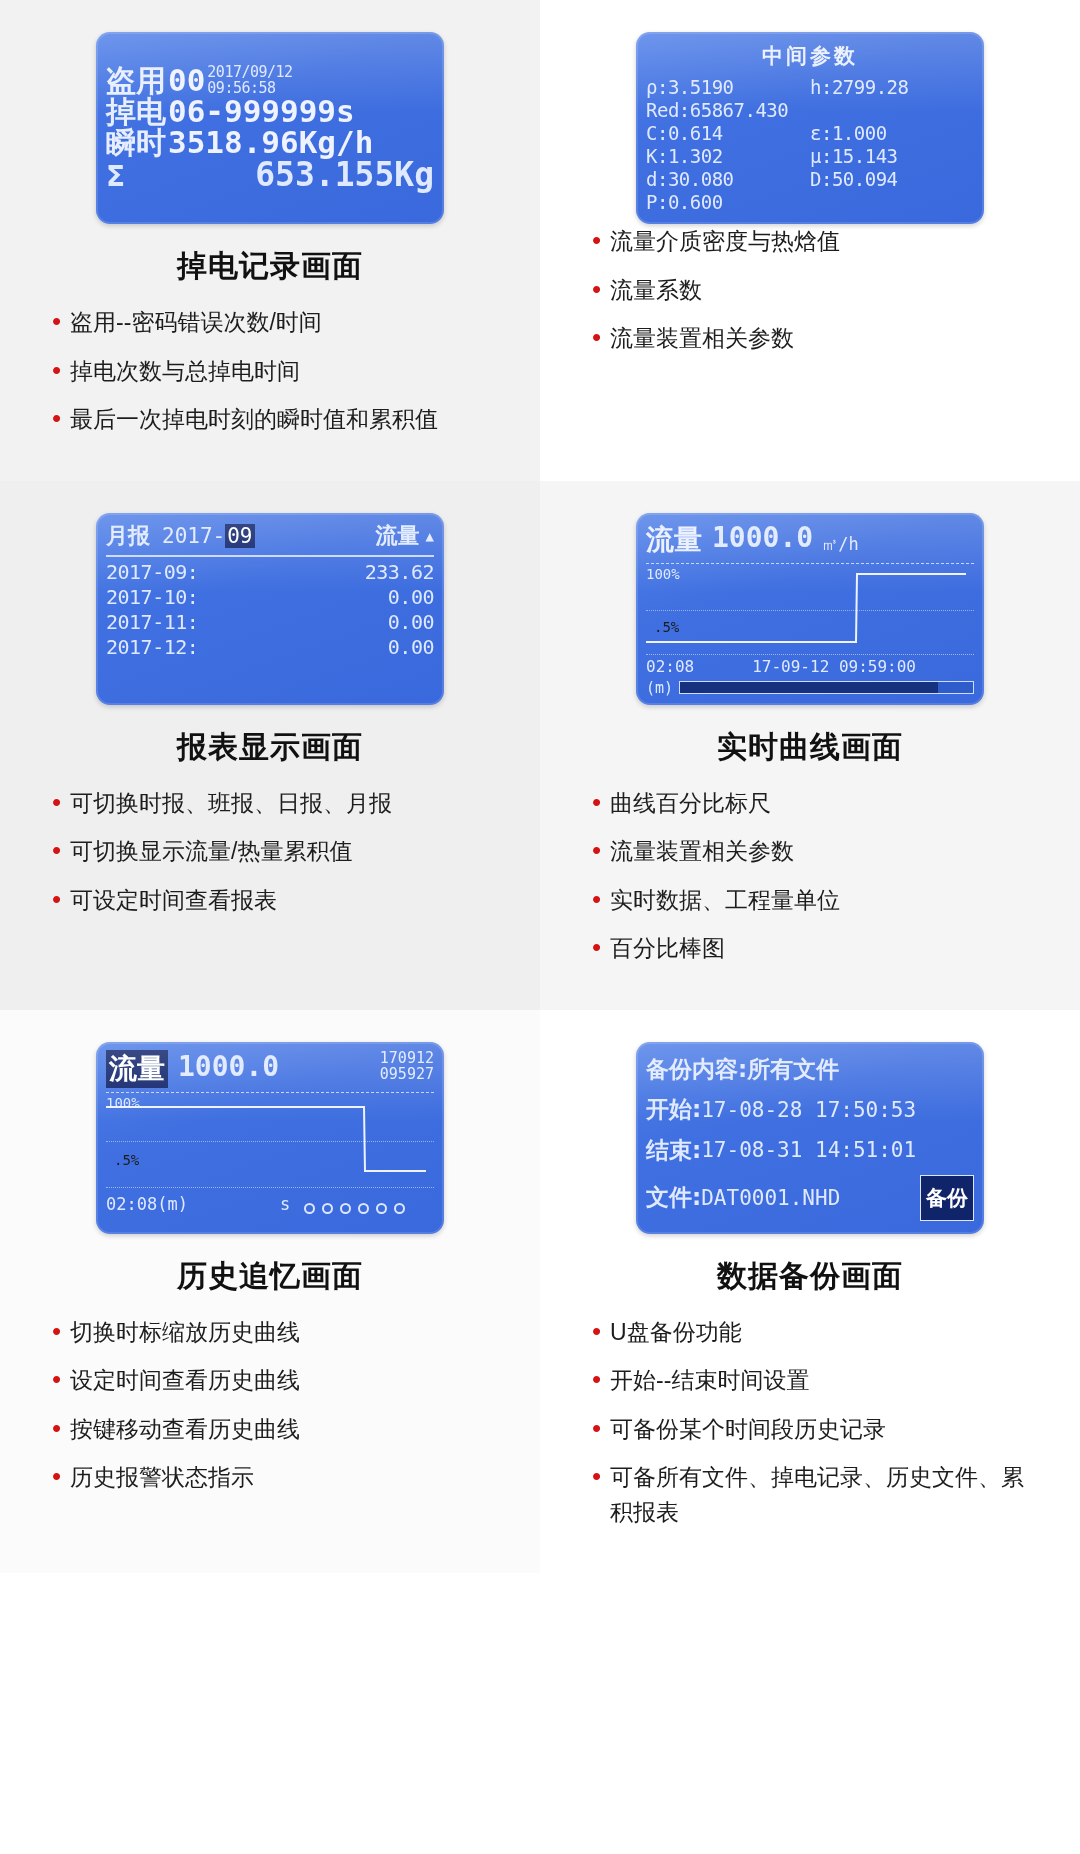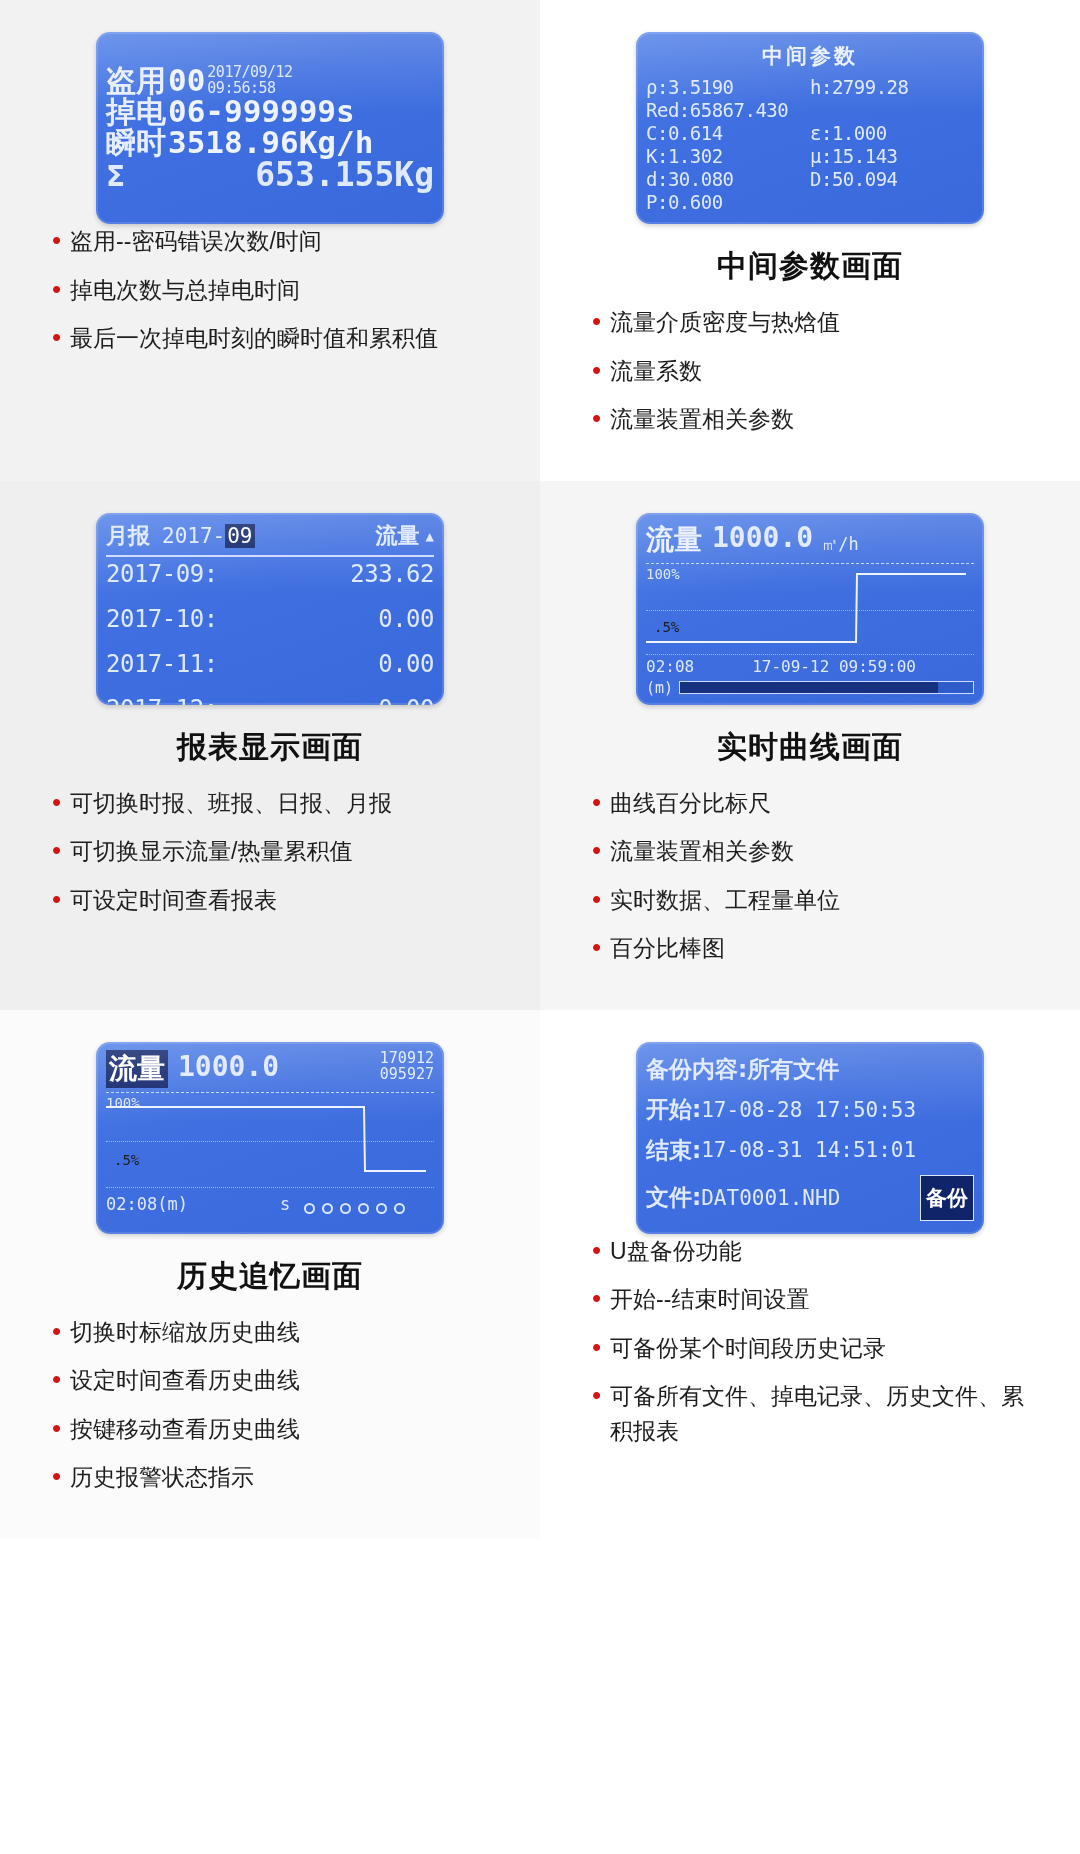--- a/index.html
+++ b/index.html
@@ -72,21 +72,21 @@
 
   
   .s3 { height: 100%; display: flex; flex-direction: column; }
   .s3head { display: flex; align-items: center; font-size: 21px; letter-spacing: 0px; }
   .s3head .cn { font-family: "DejaVu Sans", sans-serif; font-weight: 700; font-size: 22px; }
   .s3head .yr { margin-left: 12px; }
   .s3hl { background: #10256b; color: #ffffff; padding: 0 2px; }
   .s3head .mode { margin-left: auto; font-family: "DejaVu Sans", sans-serif; font-weight: 700; font-size: 22px; }
   .s3head .arrow { margin-left: 6px; font-size: 14px; }
   .s3sep { border-top: 2px solid #c9d8ff; margin: 4px 0 3px 0; }
-  .s3rows { display: flex; flex-direction: column; gap: 17px; font-size: 24px; }
+  .s3rows { display: flex; flex-direction: column; gap: 1px; font-size: 20px; }
   .s3r { display: flex; justify-content: space-between; letter-spacing: -0.5px; }
 
   
   .s4 { height: 100%; display: flex; flex-direction: column; }
   .s4head { display: flex; align-items: flex-start; }
   .s4head .cn { font-family: "DejaVu Sans", sans-serif; font-weight: 700; font-size: 28px; color: #e9efff; }
   .s4head .cn.inv { background: #12266d; color: #ffffff; padding: 0 3px; }
   .s4head .v { font-size: 28px; font-weight: 700; margin-left: 10px; }
   .s4head .u { font-size: 17px; margin-left: 8px; align-self: flex-end; padding-bottom: 3px; }
   .s4head .stamp { margin-left: auto; display: flex; flex-direction: column; font-size: 15px; line-height: 1.1; text-align: right; }
@@ -178,20 +178,21 @@
             <span class="s1label">瞬时</span>
             <span class="s1val">3518.96Kg/h</span>
           </div>
           <div class="s1row right">
             <span class="s1sigma">Σ</span>
             <span class="s1total">653.155Kg</span>
           </div>
         </div>
       </div>
     </div>
+    <div class="cap">掉电记录画面</div>
     <div class="bullets">
       <div class="b">
         <span class="dot">•</span>
         <span class="txt">盗用--密码错误次数/时间</span>
       </div>
       <div class="b">
         <span class="dot">•</span>
         <span class="txt">掉电次数与总掉电时间</span>
       </div>
       <div class="b">
@@ -227,21 +228,20 @@
               <span class="s2c">d:30.080</span>
               <span class="s2c">D:50.094</span>
             </div>
             <div class="s2r">
               <span class="s2full">P:0.600</span>
             </div>
           </div>
         </div>
       </div>
     </div>
-    <div class="cap">中间参数画面</div>
     <div class="bullets">
       <div class="b">
         <span class="dot">•</span>
         <span class="txt">流量介质密度与热焓值</span>
       </div>
       <div class="b">
         <span class="dot">•</span>
         <span class="txt">流量系数</span>
       </div>
       <div class="b">
@@ -429,20 +429,21 @@
             <span>17-08-31 14:51:01</span>
           </div>
           <div class="s6r">
             <span class="cn">文件:</span>
             <span>DAT0001.NHD</span>
             <span class="s6btn">备份</span>
           </div>
         </div>
       </div>
     </div>
+    <div class="cap">数据备份画面</div>
     <div class="bullets">
       <div class="b">
         <span class="dot">•</span>
         <span class="txt">U盘备份功能</span>
       </div>
       <div class="b">
         <span class="dot">•</span>
         <span class="txt">开始--结束时间设置</span>
       </div>
       <div class="b">

